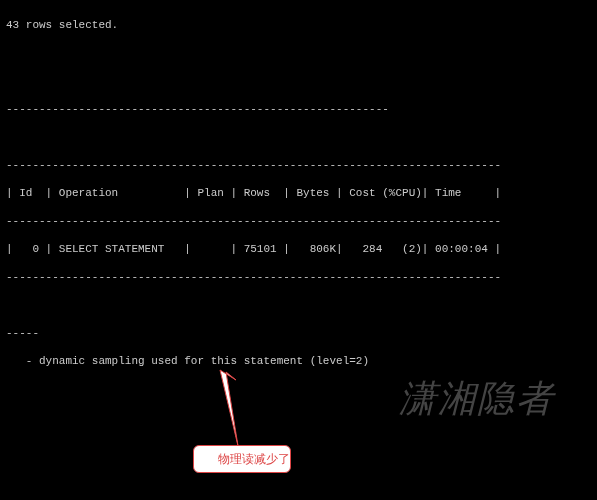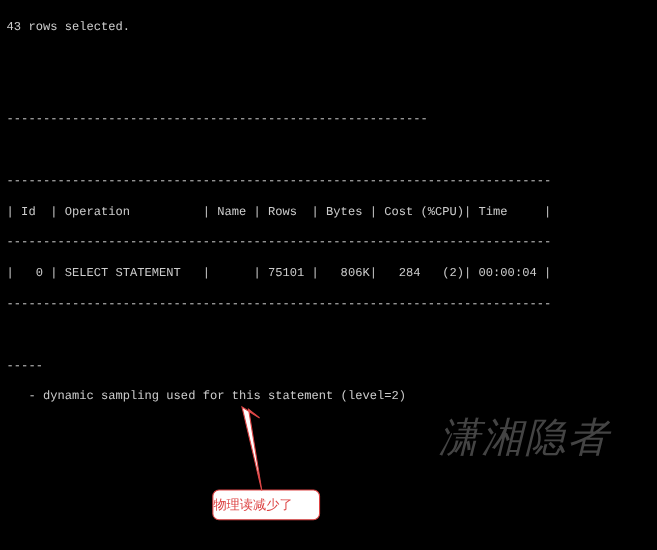--- a/index.html
+++ b/index.html
@@ -35,21 +35,21 @@
     width: 98px;
     height: 28px;
     background: #fff;
     border: 1px solid #d44;
     border-radius: 6px;
     color: #d44;
     font-family: "SimSun", "Microsoft YaHei", sans-serif;
     font-size: 12px;
     display: flex;
     align-items: center;
-    justify-content: flex-start;
+    justify-content: flex-end;
     pointer-events: none;
   }
   .callout svg {
     position: absolute;
     left: 24px;
     top: -76px;
     width: 40px;
     height: 80px;
     overflow: visible;
   }
@@ -57,21 +57,21 @@
 </head>
 <body>
 
 <div class="term">
 <span class="line">43 rows selected.</span>
 <span class="line"> </span>
 <span class="line"> </span>
 <span class="line">----------------------------------------------------------</span>
 <span class="line"> </span>
 <span class="line">---------------------------------------------------------------------------</span>
-<span class="line">| Id  | Operation          | Name | Rows  | Bytes | Cost (%CPU)| Time     |</span>
+<span class="line">| Id  | Operation          | Plan | Rows  | Bytes | Cost (%CPU)| Time     |</span>
 <span class="line">---------------------------------------------------------------------------</span>
 <span class="line">|   0 | SELECT STATEMENT   |      | 75101 |   806K|   284   (2)| 00:00:04 |</span>
 <span class="line">---------------------------------------------------------------------------</span>
 <span class="line"> </span>
 <span class="line">-----</span>
 <span class="line">   - dynamic sampling used for this statement (level=2)</span>
 
 
 
 

